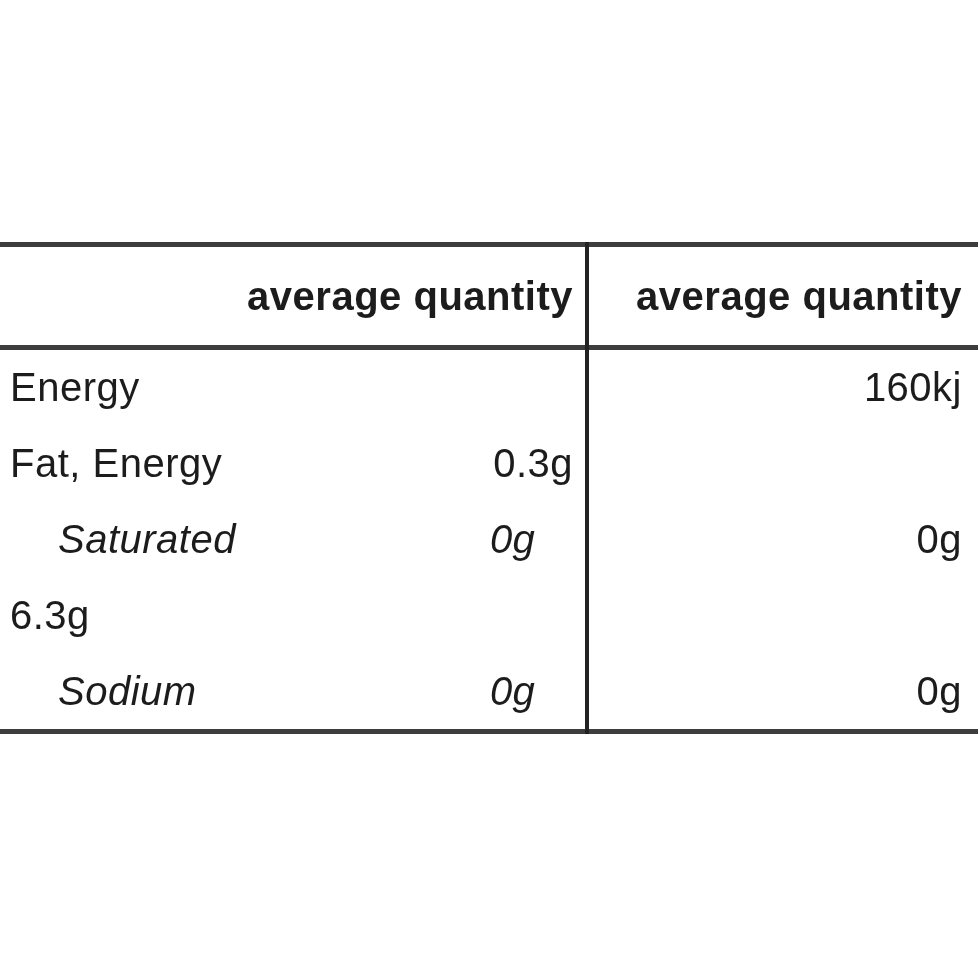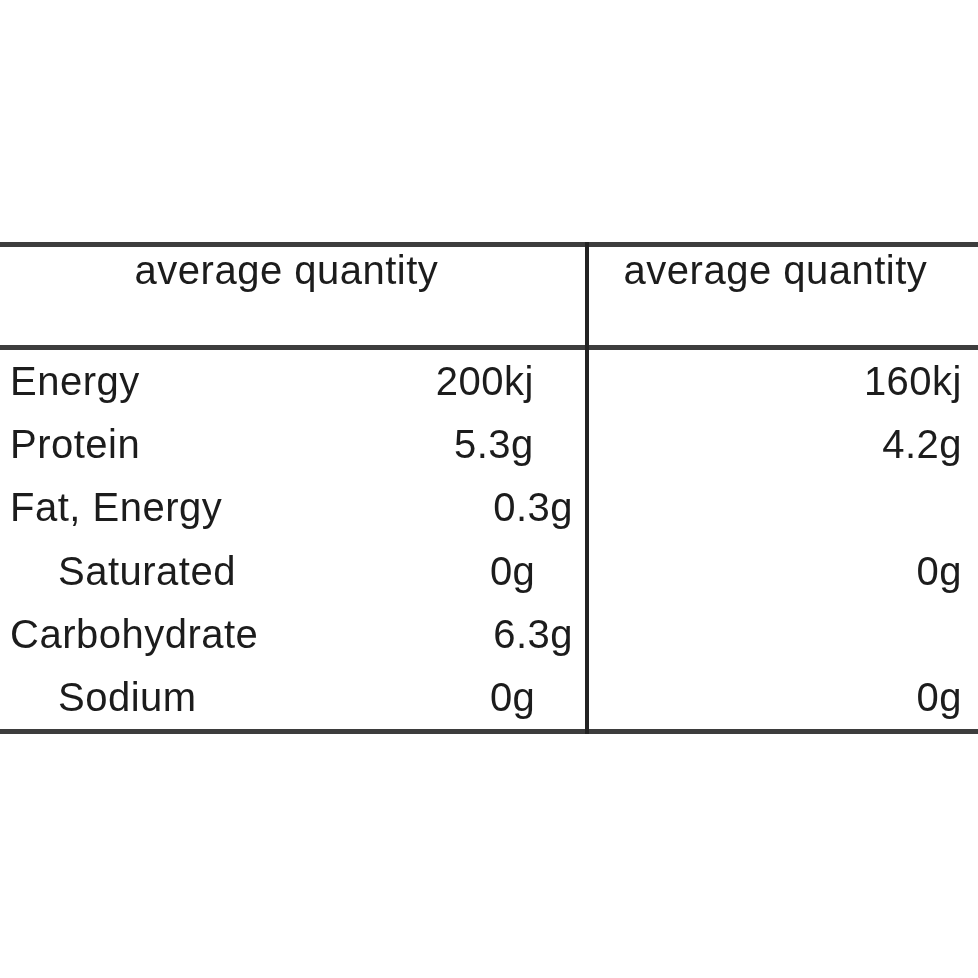--- a/index.html
+++ b/index.html
@@ -45,26 +45,27 @@
     position: absolute;
     left: 0;
     top: 5px;
     width: 978px;
     height: 98px;
     display: flex;
   }
   .header-cell {
     box-sizing: border-box;
     display: flex;
-    flex-direction: row;
+    flex-direction: column;
     justify-content: center;
     text-align: right;
     font-size: 40px;
     line-height: 47px;
     letter-spacing: 0.5px;
+    font-weight: bold;
   }
   .header-cell.c1 { width: 589px; padding-right: 16px; }
   .header-cell.c2 { width: 389px; padding-right: 16px; }
   .body-rows {
     position: absolute;
     left: 0;
     top: 108px;
     width: 978px;
     height: 379px;
     display: flex;
@@ -79,21 +80,21 @@
   }
   .cell-c1 {
     box-sizing: border-box;
     width: 589px;
     display: flex;
     justify-content: space-between;
     align-items: center;
     padding-left: 10px;
     padding-right: 16px;
   }
-  .cell-c1.indent { padding-left: 58px; }
+  .cell-c1.indent { padding-left: 58px; font-style: italic; }
   .cell-c2 {
     box-sizing: border-box;
     width: 459px;
     text-align: right;
     padding-right: 16px;
   }
   .nutrient-label { white-space: nowrap; }
   .value { white-space: nowrap; }
 </style>
 </head>
@@ -114,51 +115,42 @@
       <div class="header-cell c2">
         <span>average quantity</span>
       </div>
     </div>
 
     <div class="body-rows">
 
       <div class="row">
         <div class="cell-c1">
           <span class="nutrient-label">Energy</span>
-          <span class="value">200kj</span>
         </div>
         <div class="cell-c2 value">160kj</div>
       </div>
 
-      <div class="row">
-        <div class="cell-c1">
-          <span class="nutrient-label">Protein</span>
-          <span class="value">5.3g</span>
-        </div>
-        <div class="cell-c2 value">4.2g</div>
-      </div>
 
       <div class="row">
         <div class="cell-c1">
           <span class="nutrient-label">Fat, Energy</span>
           <span class="value">0.3g</span>
         </div>
       </div>
 
       <div class="row">
         <div class="cell-c1 indent">
           <span class="nutrient-label">Saturated</span>
           <span class="value">0g</span>
         </div>
         <div class="cell-c2 value">0g</div>
       </div>
 
       <div class="row">
         <div class="cell-c1">
-          <span class="nutrient-label">Carbohydrate</span>
           <span class="value">6.3g</span>
         </div>
       </div>
 
       <div class="row">
         <div class="cell-c1 indent">
           <span class="nutrient-label">Sodium</span>
           <span class="value">0g</span>
         </div>
         <div class="cell-c2 value">0g</div>

